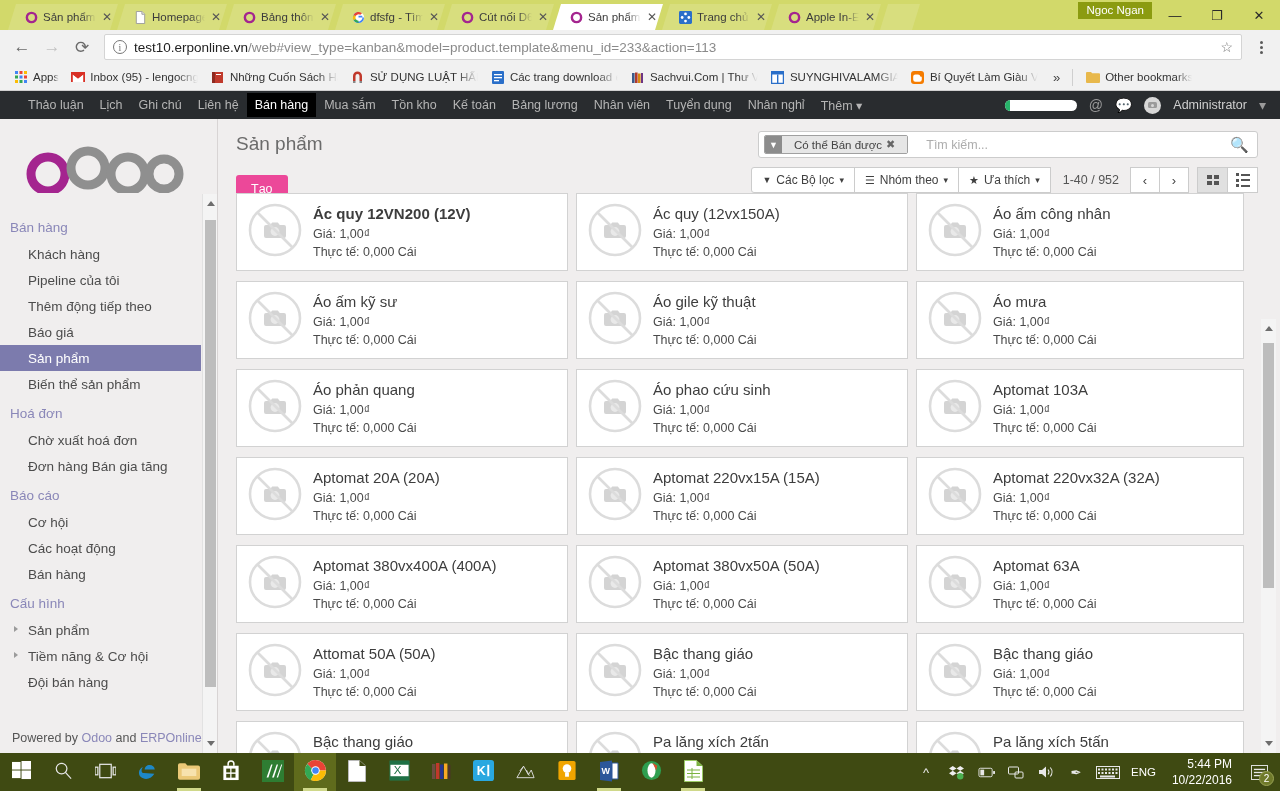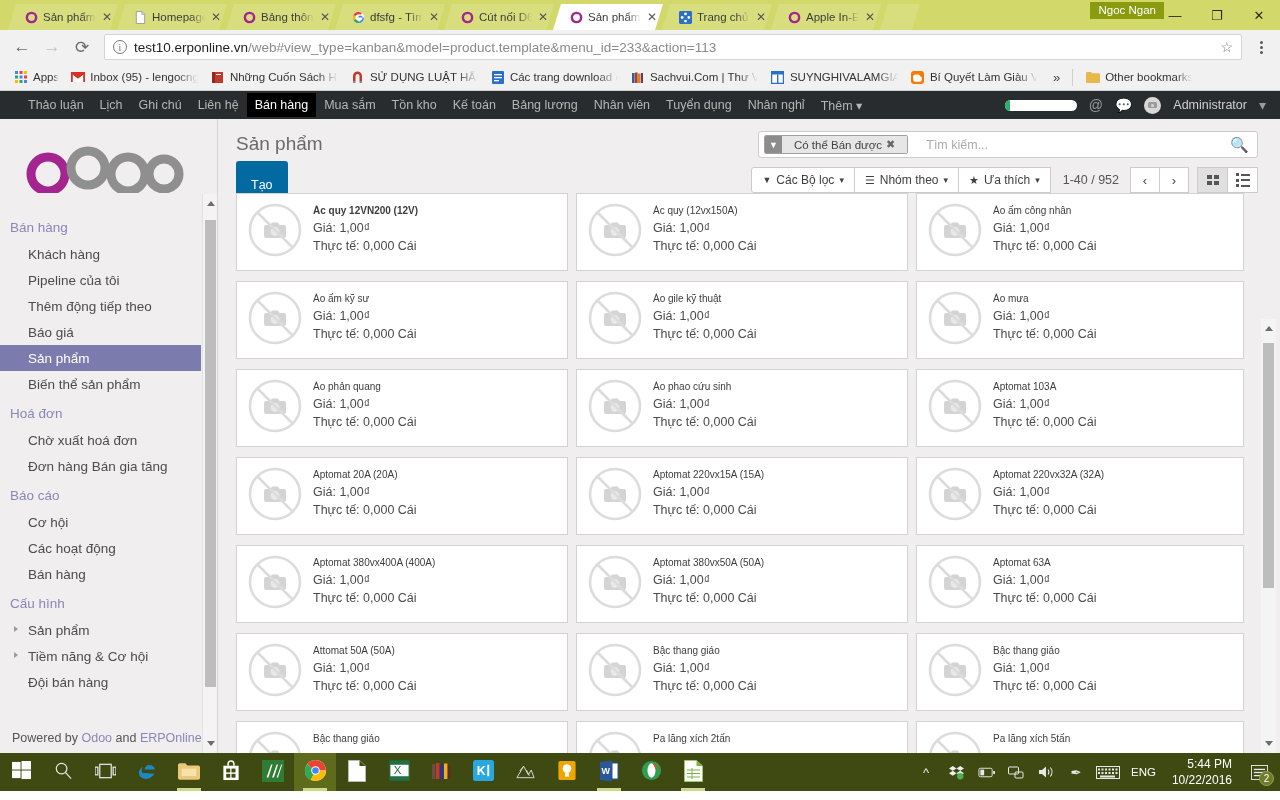--- a/index.html
+++ b/index.html
@@ -22,21 +22,21 @@
   .tab .tab-title {
     font-size:11.5px; color:#3c3c3c; white-space:nowrap;
     overflow:hidden; flex:1 1 auto;
     -webkit-mask-image: linear-gradient(to right, #000 72%, transparent 98%);
     mask-image: linear-gradient(to right, #000 72%, transparent 98%);
   }
   .tab .tab-close { font-size:12px; color:#555; flex:0 0 10px; line-height:1; }
   .tab-newstub { width:40px; height:26px; background:#d8de7e;
     clip-path: polygon(8px 0, 100% 0, calc(100% - 8px) 100%, 0 100%); }
 
-  .winlabel { position:absolute; right:116px; top:2px; background:#8b9b10; color:#fff;
+  .winlabel { position:absolute; right:128px; top:2px; background:#8b9b10; color:#fff;
      font-size:11.5px; padding:2px 8px 3px; }
   .wincontrols { position:absolute; right:0; top:0; height:30px; display:flex; align-items:center; }
   .wincontrols div { width:42px; height:30px; display:flex; align-items:center; justify-content:center;
       font-size:13px; color:#2a2a2a; }
 
   
   .omnirow { height:34px; background:#f1f1f1; display:flex; align-items:center; padding:0 8px; gap:2px; }
   .navbtn { width:28px; height:28px; display:flex; align-items:center; justify-content:center;
     font-size:17px; color:#6a6a6a; }
   .navbtn.fwd { color:#c2c2c2; }
@@ -101,22 +101,22 @@
   .sb-scroll .ar { position:absolute; left:0; width:15px; height:15px; display:flex; align-items:center; justify-content:center; }
   .sb-scroll .ar.up { top:2px; } .sb-scroll .ar.dn { bottom:2px; }
   .tri-up { width:0;height:0;border-left:4px solid transparent;border-right:4px solid transparent;border-bottom:5px solid #6d6d6d;}
   .tri-dn { width:0;height:0;border-left:4px solid transparent;border-right:4px solid transparent;border-top:5px solid #6d6d6d;}
 
   
   .main { flex:1; position:relative; background:#f0eeee; overflow:hidden; }
 
   .ctrl { padding:14px 40px 0 18px; position:relative; height:70px; }
   .page-title { font-size:19px; color:#6b6b6b; font-weight:400; }
-  .btn-create { margin-top:6px; background:#0369a1; color:#fff; border:none; font-size:12.5px;
-    padding:17px 15px; border-radius:3px; }
+  .btn-create { margin-top:20px; background:#ec4899; color:#fff; border:none; font-size:12.5px;
+    padding:7px 15px; border-radius:3px; }
 
   .searchzone { position:absolute; right:22px; top:12px; width:500px; }
   .searchbar { height:27px; background:#fff; border:1px solid #ccc; border-radius:3px;
      display:flex; align-items:center; padding:0 5px; }
   .facet { display:flex; align-items:center; height:19px; border-radius:2px; overflow:hidden;
     border:1px solid #a0a0a0; margin-right:6px; }
   .facet .fico { background:#8c8c8c; color:#fff; padding:0 4px; height:100%; display:flex; align-items:center; font-size:9px; }
   .facet .flbl { background:#e6e6e6; color:#444; font-size:11.5px; padding:0 12px; display:flex;
      align-items:center; height:100%; gap:4px; }
   .facet .fx { font-size:11px; color:#666; }
@@ -144,21 +144,21 @@
 
   
   .kanban { position:absolute; left:18px; right:24px; top:74px; bottom:0; overflow:hidden; }
   .kgrid { display:flex; flex-wrap:wrap; gap:0; }
   .kcard { width:33.333%; padding:0 8px 10px 0; }
   .kcard:nth-child(3n) { padding-right:12px; }
   .kinner { background:#fff; border:1px solid #d2d2d2; height:78px; display:flex;
      align-items:flex-start; padding:8px 10px; gap:10px; }
   .kimg { width:56px; height:56px; flex:0 0 56px; display:flex; align-items:center; justify-content:center; }
   .ktext { padding-top:3px; min-width:0; }
-  .ktitle { font-size:10px; color:#3d3d3d; margin-bottom:3px; white-space:nowrap; overflow:hidden; }
+  .ktitle { font-size:15px; color:#3d3d3d; margin-bottom:3px; white-space:nowrap; overflow:hidden; }
   .ktitle.bold { font-weight:bold; }
   .kline { font-size:12.5px; color:#4a4a4a; line-height:1.45; }
 
   .main-scroll { position:absolute; right:4px; top:200px; width:15px; bottom:0; background:#f4f4f4; }
   .main-scroll .thumb { position:absolute; top:24px; left:2px; width:11px; height:245px; background:#bdbdbd; }
   .main-scroll .ar { position:absolute; left:0; width:15px; height:15px; display:flex; align-items:center; justify-content:center; }
   .main-scroll .ar.up { top:2px; } .main-scroll .ar.dn { bottom:2px; }
 
   
   .taskbar { width:1280px; height:38px; background:#3f4a12; display:flex; align-items:center;

